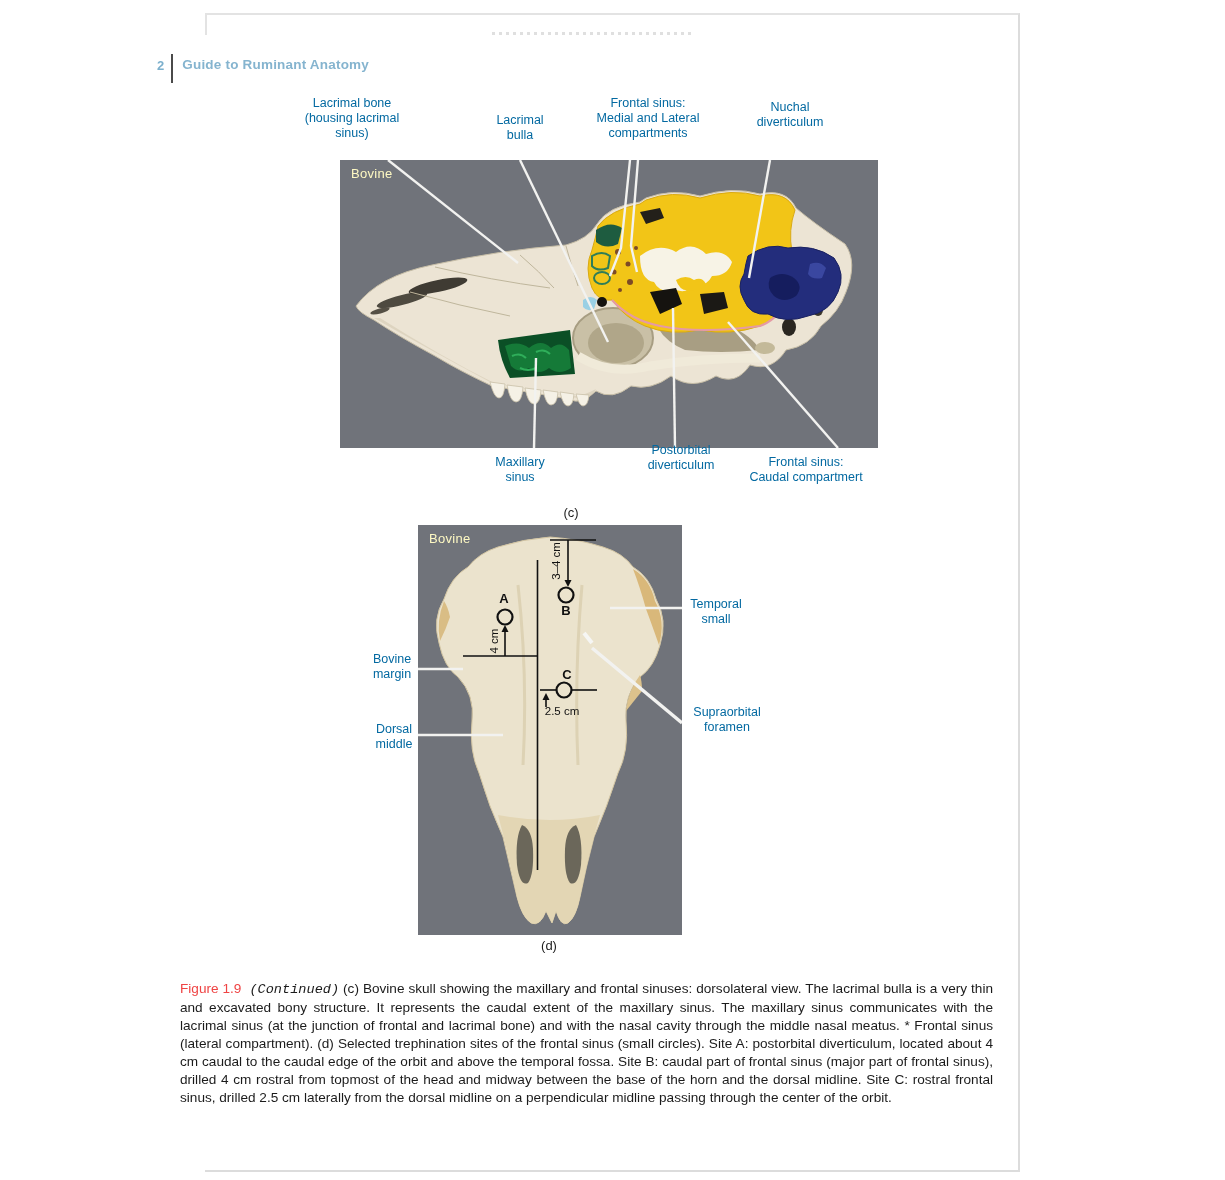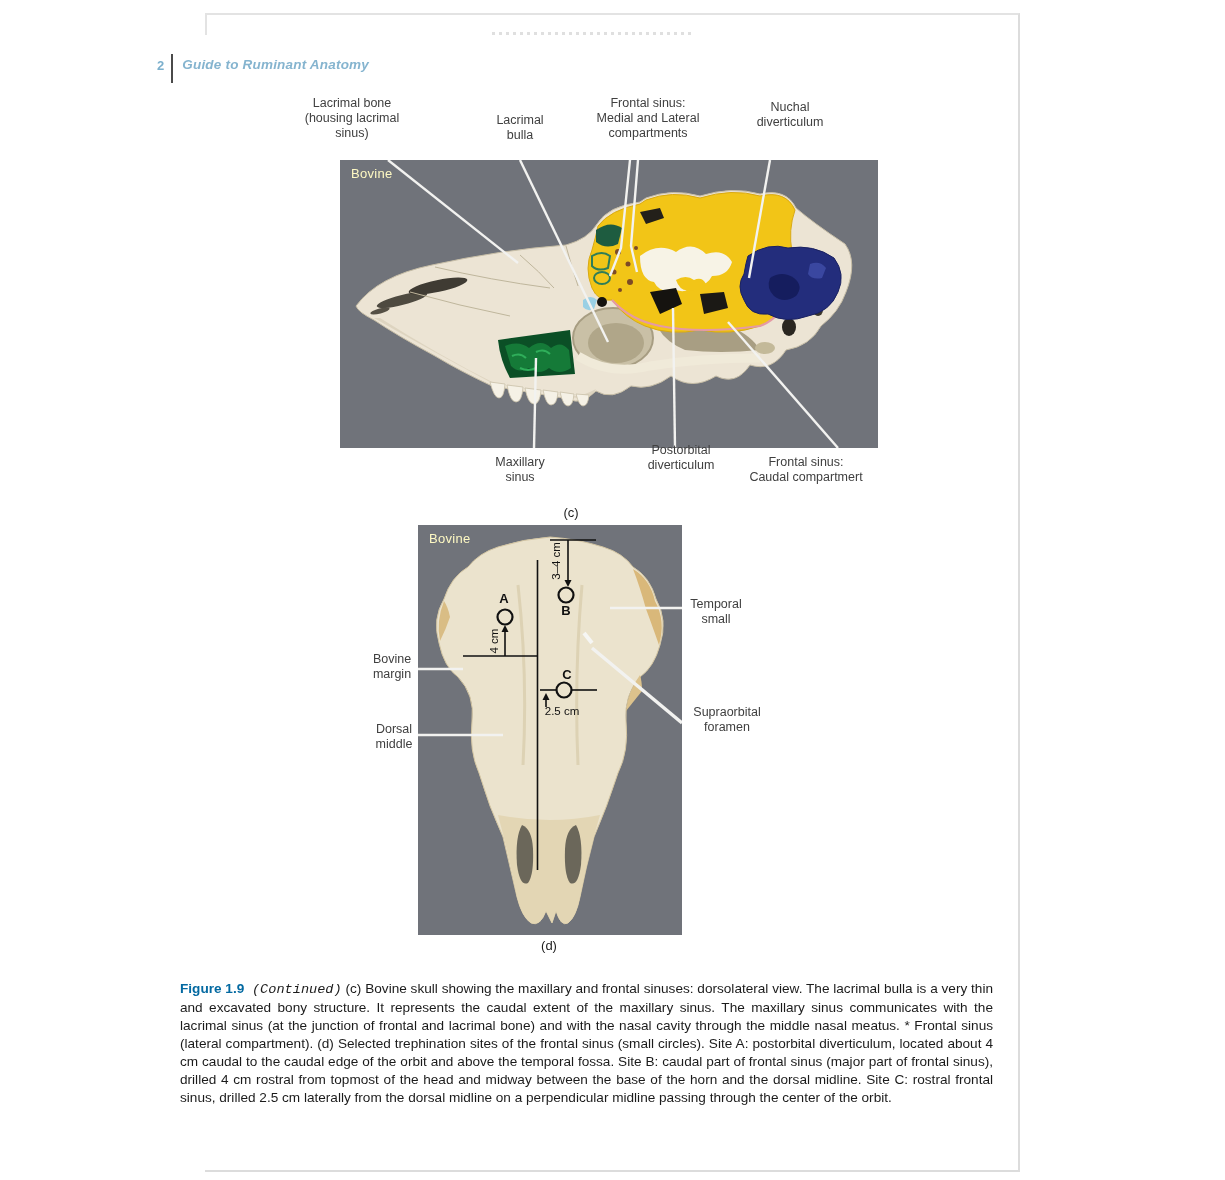--- a/index.html
+++ b/index.html
@@ -11,35 +11,35 @@
               border-top:2px solid #e3e3e3;border-right:2px solid #dcdcdc;
               border-bottom:2px solid #dcdcdc;pointer-events:none;}
   .page-frame-stub{position:absolute;left:205px;top:13px;width:2px;height:22px;background:#e3e3e3;}
   .scan-artifact{position:absolute;left:492px;top:32px;width:200px;height:3px;opacity:.45;
       background:repeating-linear-gradient(90deg,#b9b9b9 0 3px,transparent 3px 7px);}
 
   
   .hdr{position:absolute;top:57px;left:157px;display:flex;align-items:flex-start;}
   .hdr .pnum{color:#7cb0cd;font-size:13px;font-weight:bold;margin-right:7px;margin-top:1px;}
   .hdr .bar{width:2px;height:29px;background:#4a4a4a;margin-right:9px;margin-top:-3px;}
-  .hdr .btitle{color:#85b4cf;font-size:13.5px;font-style:italic;font-weight:bold;letter-spacing:.2px;}
-
-  
-  .alabel{position:absolute;color:#404040;font-size:12.5px;line-height:15px;text-align:center;
+  .hdr .btitle{color:#85b4cf;font-size:13.5px;font-weight:bold;letter-spacing:.2px;}
+
+  
+  .alabel{position:absolute;color:#0369a1;font-size:12.5px;line-height:15px;text-align:center;
           white-space:pre-line;transform:translateX(-50%);}
   .sublabel{position:absolute;color:#1c1c1c;font-size:13px;transform:translateX(-50%);}
 
   .panel{position:absolute;background:#70737a;}
   .panel svg{position:absolute;left:0;top:0;}
   .bovine-tag{position:absolute;left:11px;top:6px;color:#fef9c3;font-size:13px;letter-spacing:.3px;}
 
   
   .caption{position:absolute;left:180px;top:966px;width:813px;color:#1b1b1b;
            font-size:13.6px;line-height:18.1px;text-align:justify;}
-  .caption .figlab{color:#0369a1;font-weight:bold;}
+  .caption .figlab{color:#ef4444;font-weight:normal;}
   .caption .cont{font-style:italic;font-family:Liberation Mono, monospace;}
 </style>
 </head>
 <body>
 
 <div id="page">
 
   <div class="page-frame"></div>
   <div class="page-frame-stub"></div>
   <div class="scan-artifact"></div>

